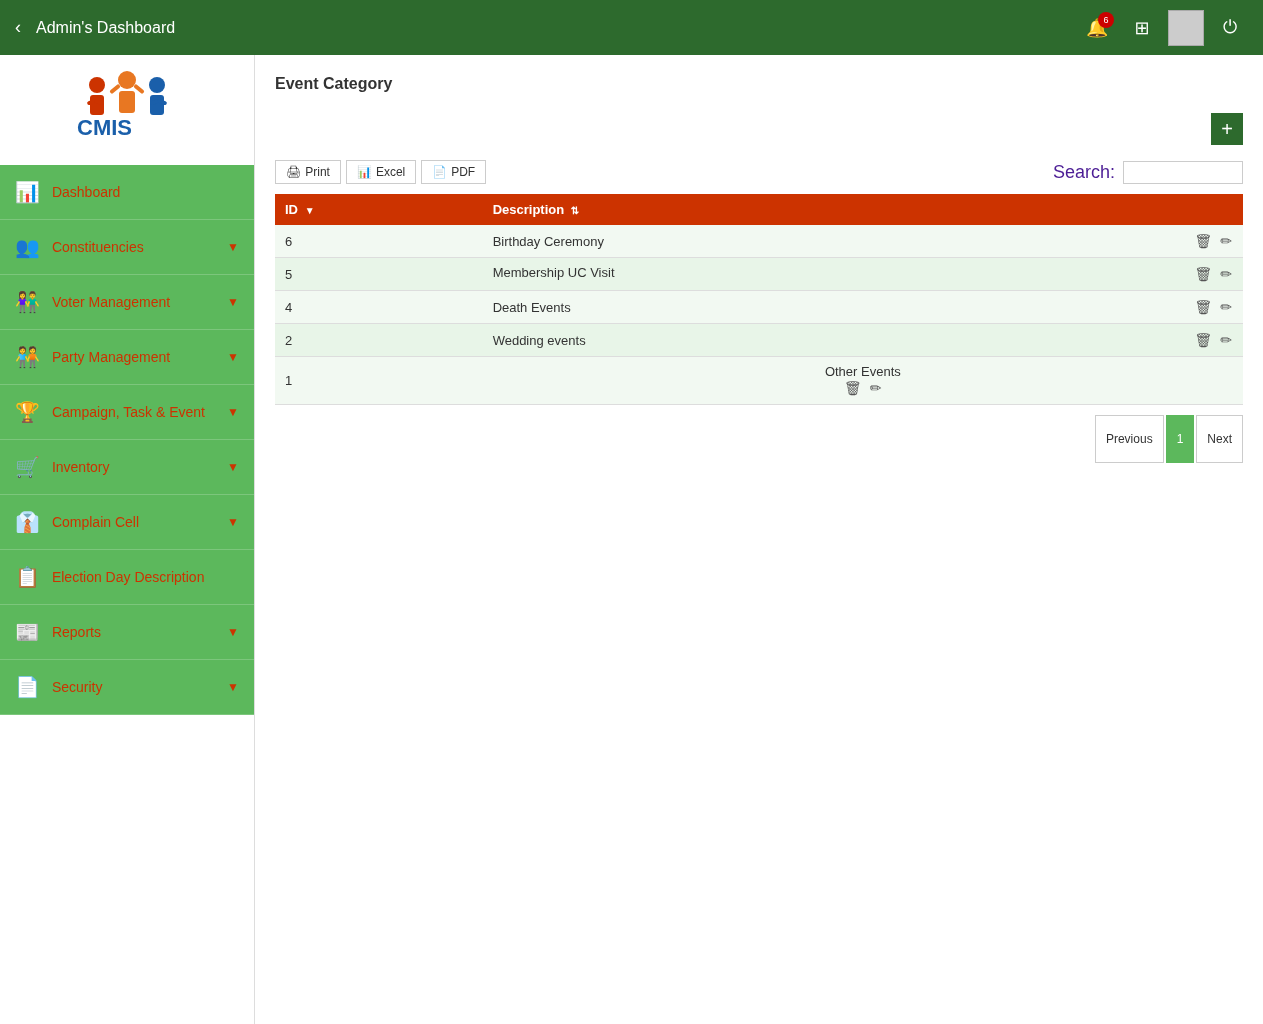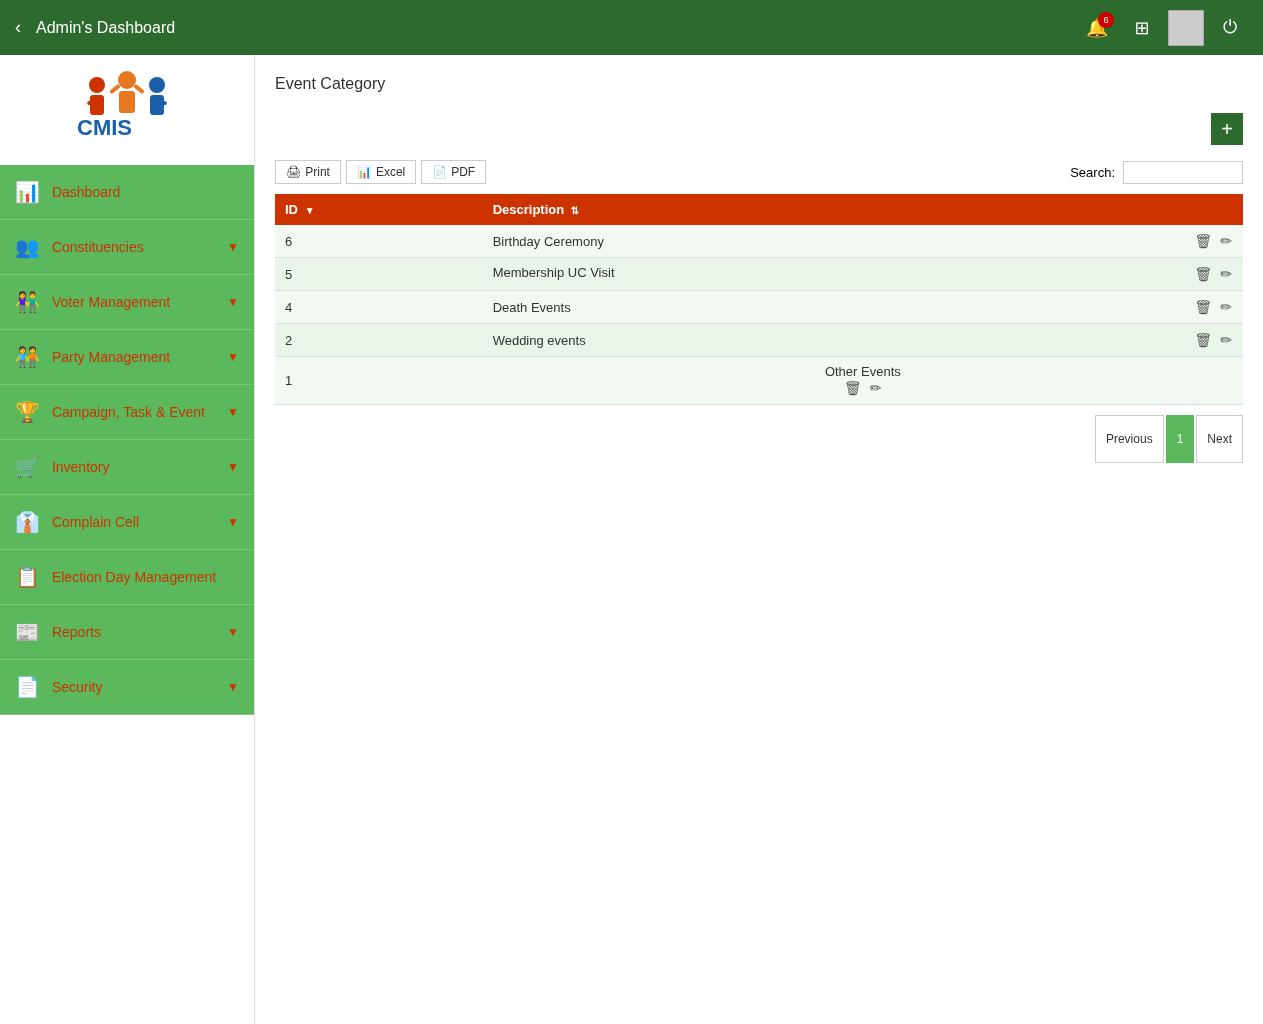--- a/index.html
+++ b/index.html
@@ -129,21 +129,21 @@
     
     .main-content {
       flex: 1;
       overflow-y: auto;
       padding: 20px;
       background: white;
     }
 
     .page-title {
       font-size: 16px;
-      font-weight: 400;
+      font-weight: 700;
       color: #333;
       margin-bottom: 20px;
     }
 
     .toolbar-row {
       display: flex;
       justify-content: space-between;
       align-items: center;
       margin-bottom: 10px;
     }
@@ -178,21 +178,21 @@
       border: 1px solid #ccc;
       padding: 4px 10px;
       cursor: pointer;
       display: flex;
       align-items: center;
       gap: 4px;
       font-size: 12px;
       color: #333;
     }
 
-    .search-label { font-size: 13px; color: #000000; margin-left: 16px; }
+    .search-label { font-size: 18px; color: #4c1d95; margin-left: 16px; }
     .search-input {
       border: 1px solid #ccc;
       padding: 3px 6px;
       width: 120px;
       font-size: 13px;
     }
 
     
     .data-table {
       width: 100%;
@@ -348,21 +348,21 @@
       <span class="label">Inventory</span>
       <span class="arrow">▼</span>
     </div>
     <div class="sidebar-item green">
       <span class="icon">👔</span>
       <span class="label">Complain Cell</span>
       <span class="arrow">▼</span>
     </div>
     <div class="sidebar-item green">
       <span class="icon">📋</span>
-      <span class="label">Election Day Management</span>
+      <span class="label">Election Day Description</span>
     </div>
     <div class="sidebar-item green">
       <span class="icon">📰</span>
       <span class="label">Reports</span>
       <span class="arrow">▼</span>
     </div>
     <div class="sidebar-item green">
       <span class="icon">📄</span>
       <span class="label">Security</span>
       <span class="arrow">▼</span>

